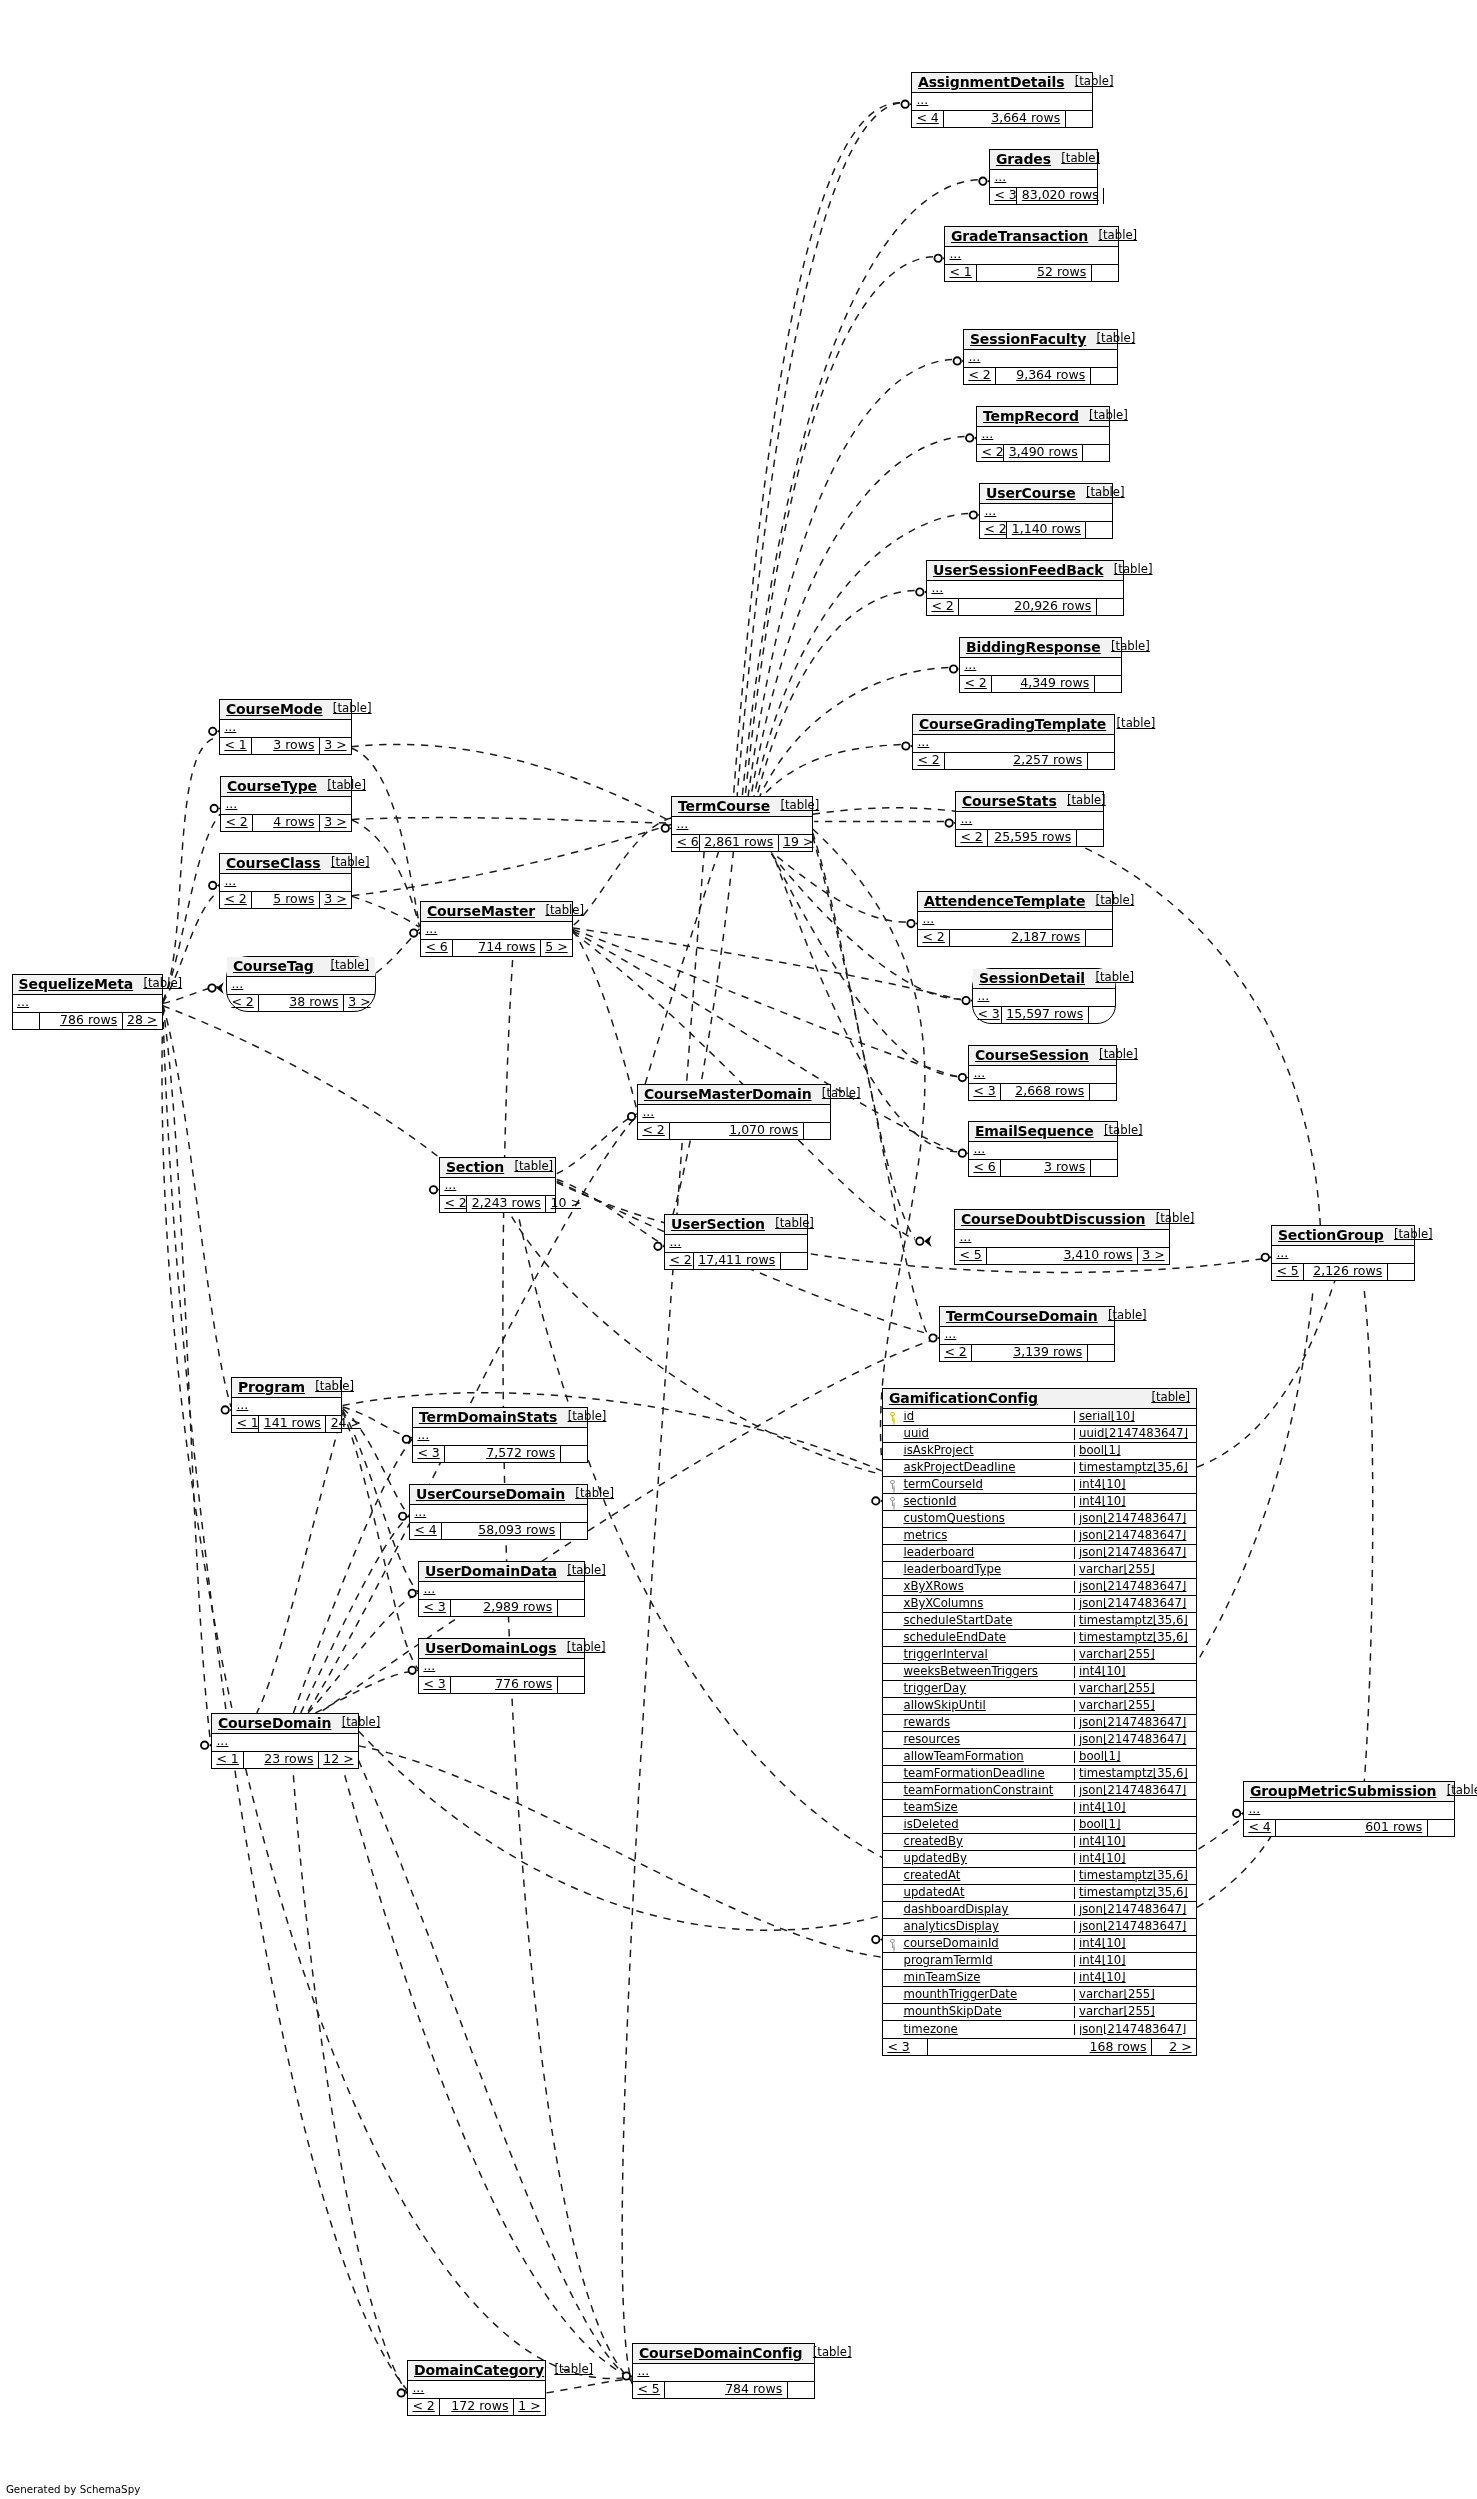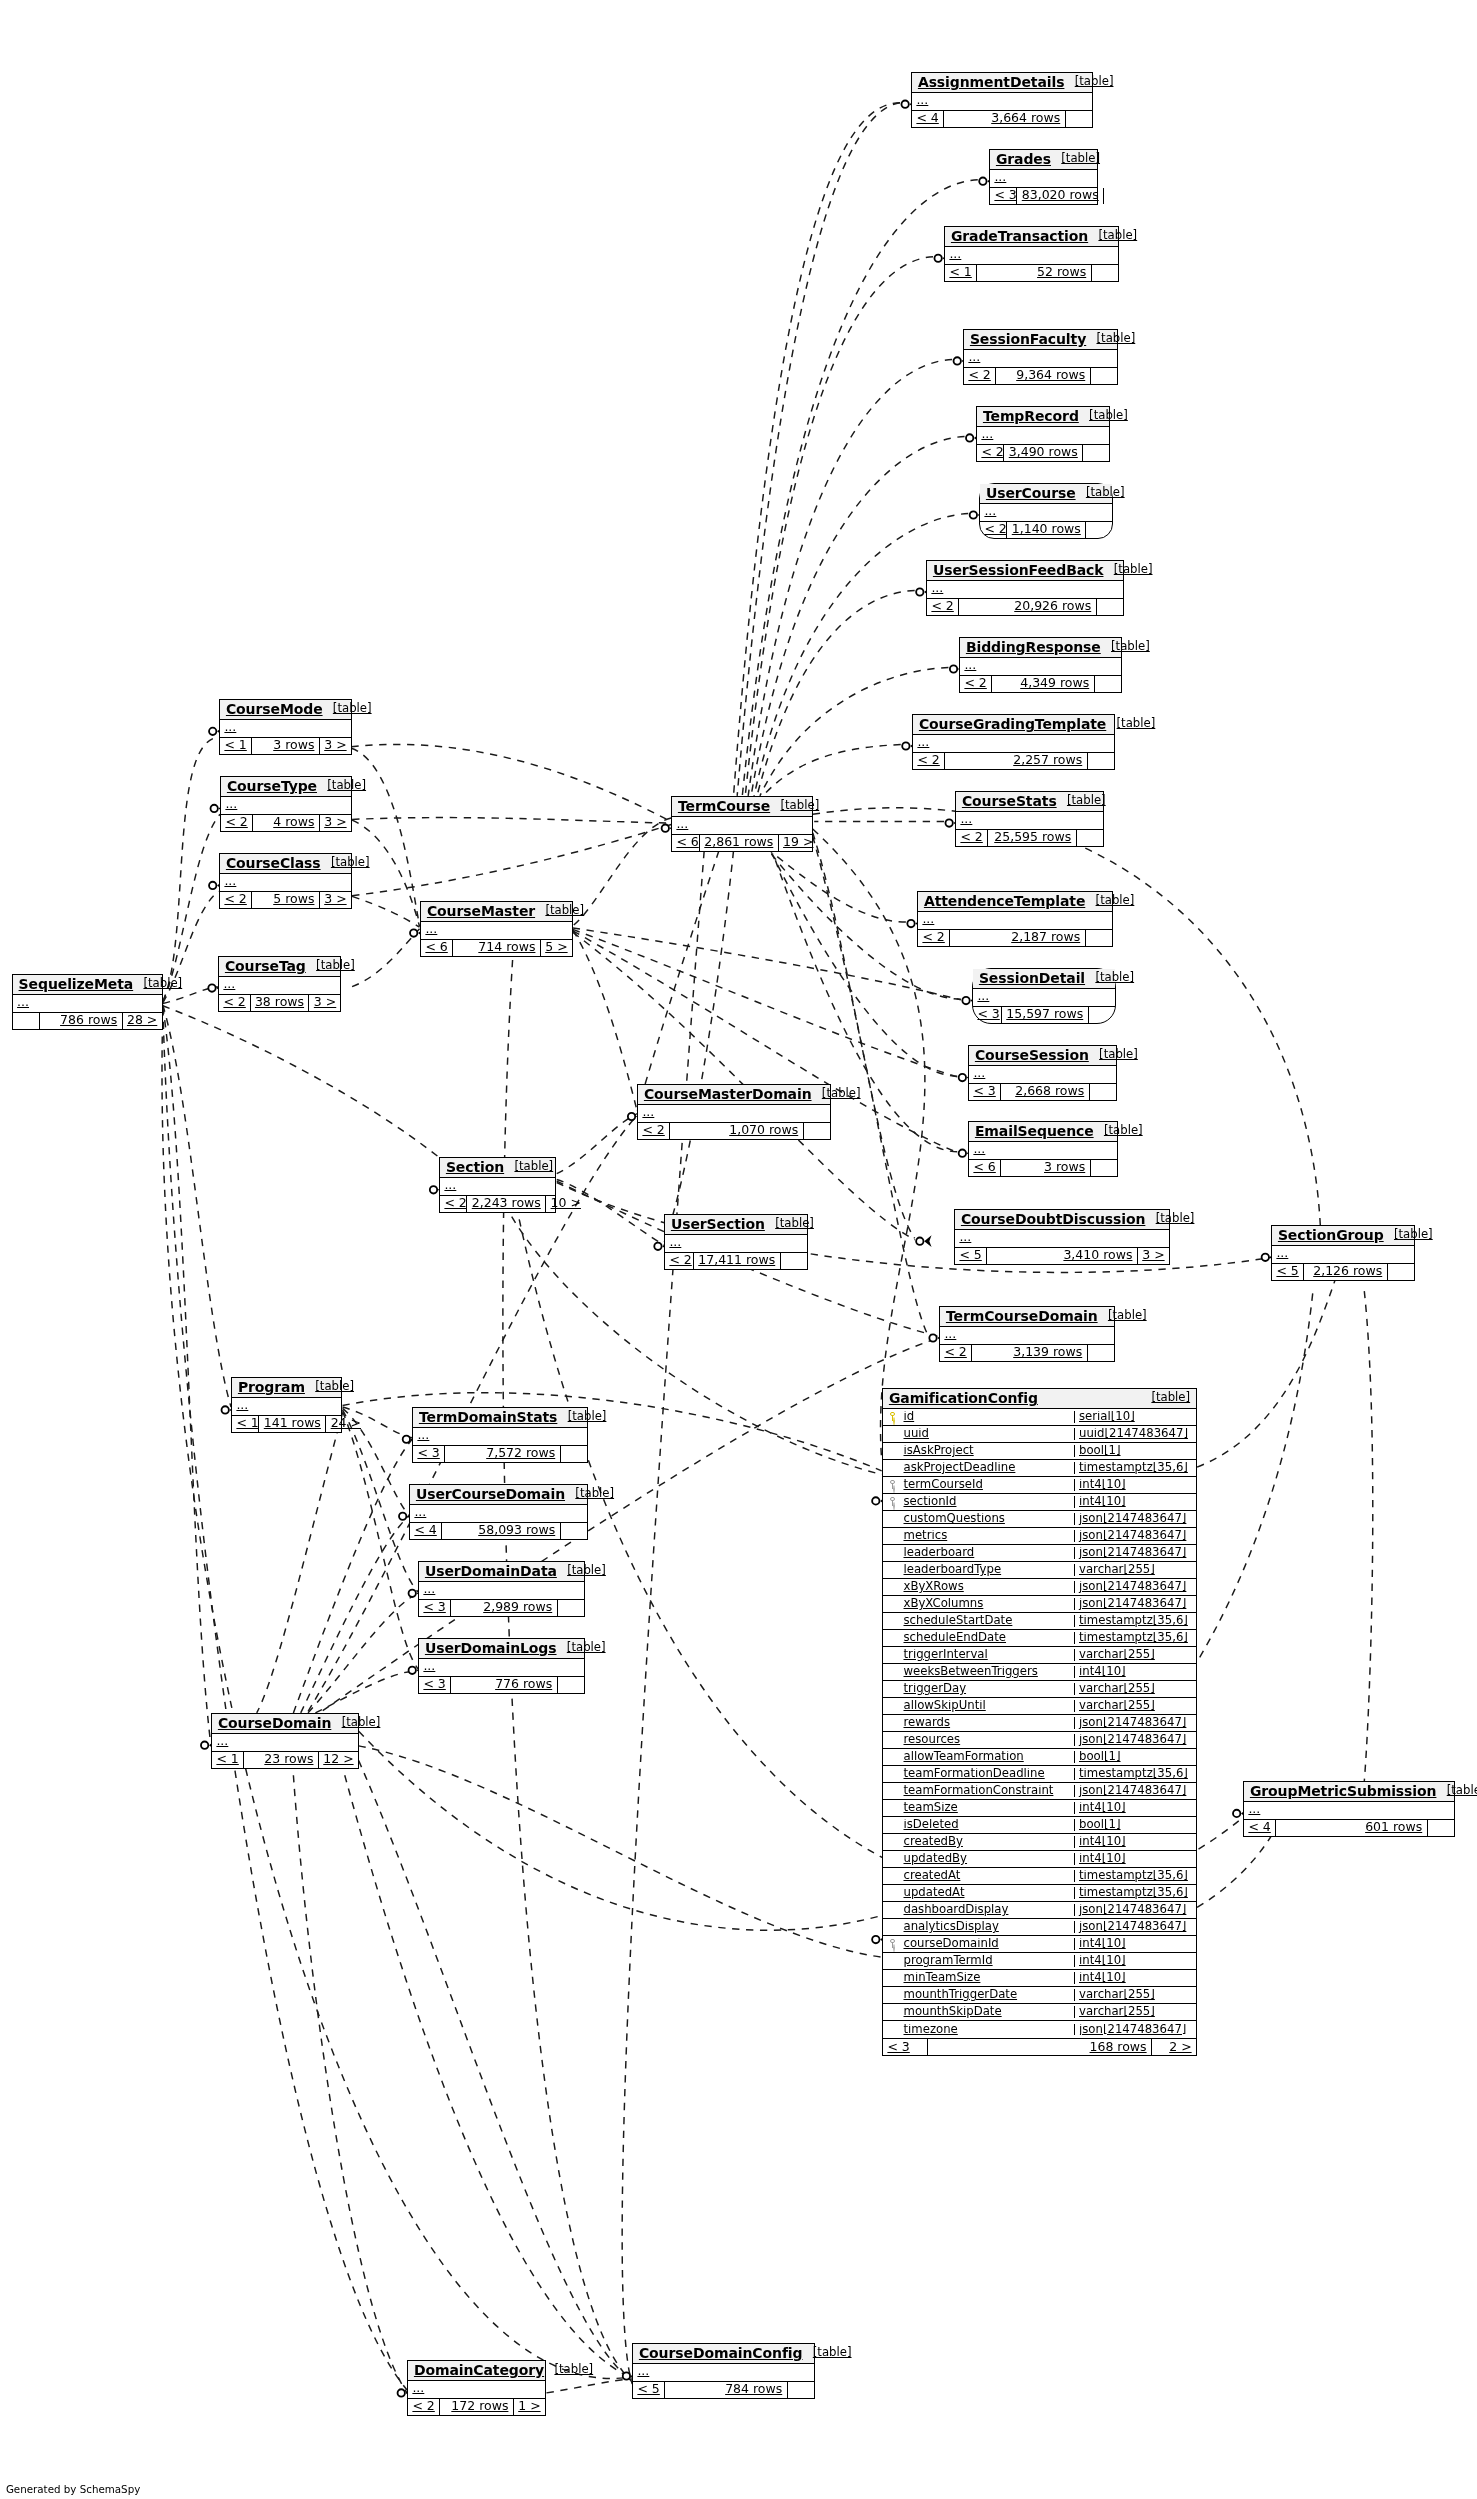--- a/index.html
+++ b/index.html
@@ -363,21 +363,21 @@
           <span class="tname">TempRecord</span>
           <span class="ttag">[table]</span>
         </div>
         <div class="body">...</div>
         <div class="foot">
           <span class="c l" style="min-width: 26.4px;">&lt; 2</span>
           <span class="c m">3,490 rows</span>
           <span class="c r" style="min-width: 26.4px;"></span>
         </div>
       </div>
-      <div class="tbl" style="left: 979px; top: 483px; width: 134px; border-radius: 15px;">
+      <div class="tbl" style="left: 979px; top: 483px; width: 134px;">
         <div class="hdr">
           <span class="tname">UserCourse</span>
           <span class="ttag">[table]</span>
         </div>
         <div class="body">...</div>
         <div class="foot">
           <span class="c l" style="min-width: 26.4px;">&lt; 2</span>
           <span class="c m">1,140 rows</span>
           <span class="c r" style="min-width: 26.4px;"></span>
         </div>
@@ -555,21 +555,21 @@
           <span class="tname">CourseClass</span>
           <span class="ttag">[table]</span>
         </div>
         <div class="body">...</div>
         <div class="foot">
           <span class="c l" style="min-width: 26.4px;">&lt; 2</span>
           <span class="c m">5 rows</span>
           <span class="c r" style="min-width: 26.4px;">3 &gt;</span>
         </div>
       </div>
-      <div class="tbl" style="left: 218px; top: 956px; width: 123px;">
+      <div class="tbl" style="left: 226px; top: 956px; width: 150px; border-radius: 22px;">
         <div class="hdr">
           <span class="tname">CourseTag</span>
           <span class="ttag">[table]</span>
         </div>
         <div class="body">...</div>
         <div class="foot">
           <span class="c l" style="min-width: 26.4px;">&lt; 2</span>
           <span class="c m">38 rows</span>
           <span class="c r" style="min-width: 26.4px;">3 &gt;</span>
         </div>

